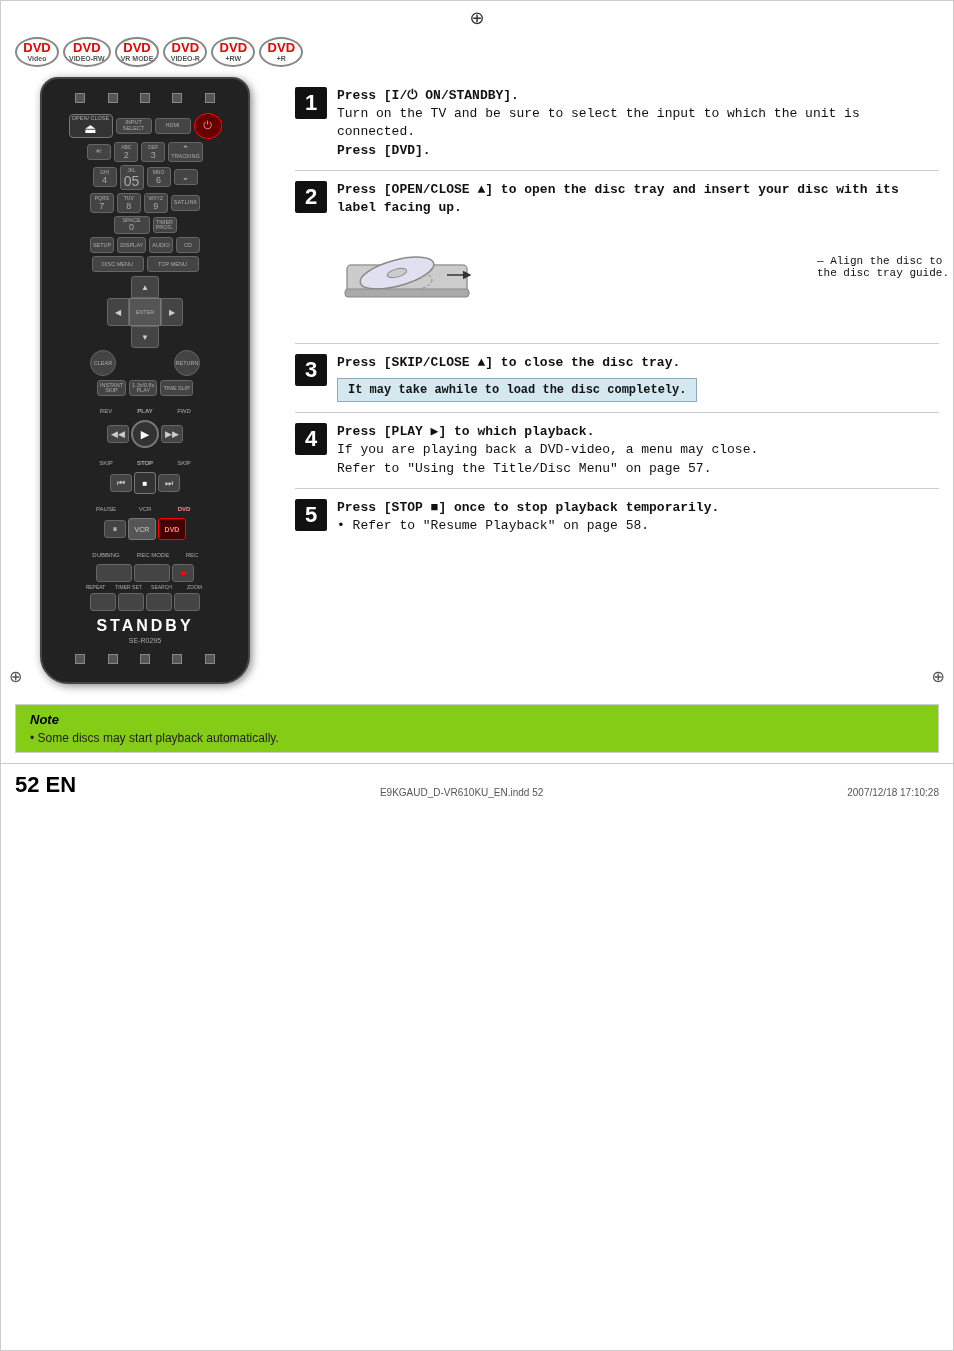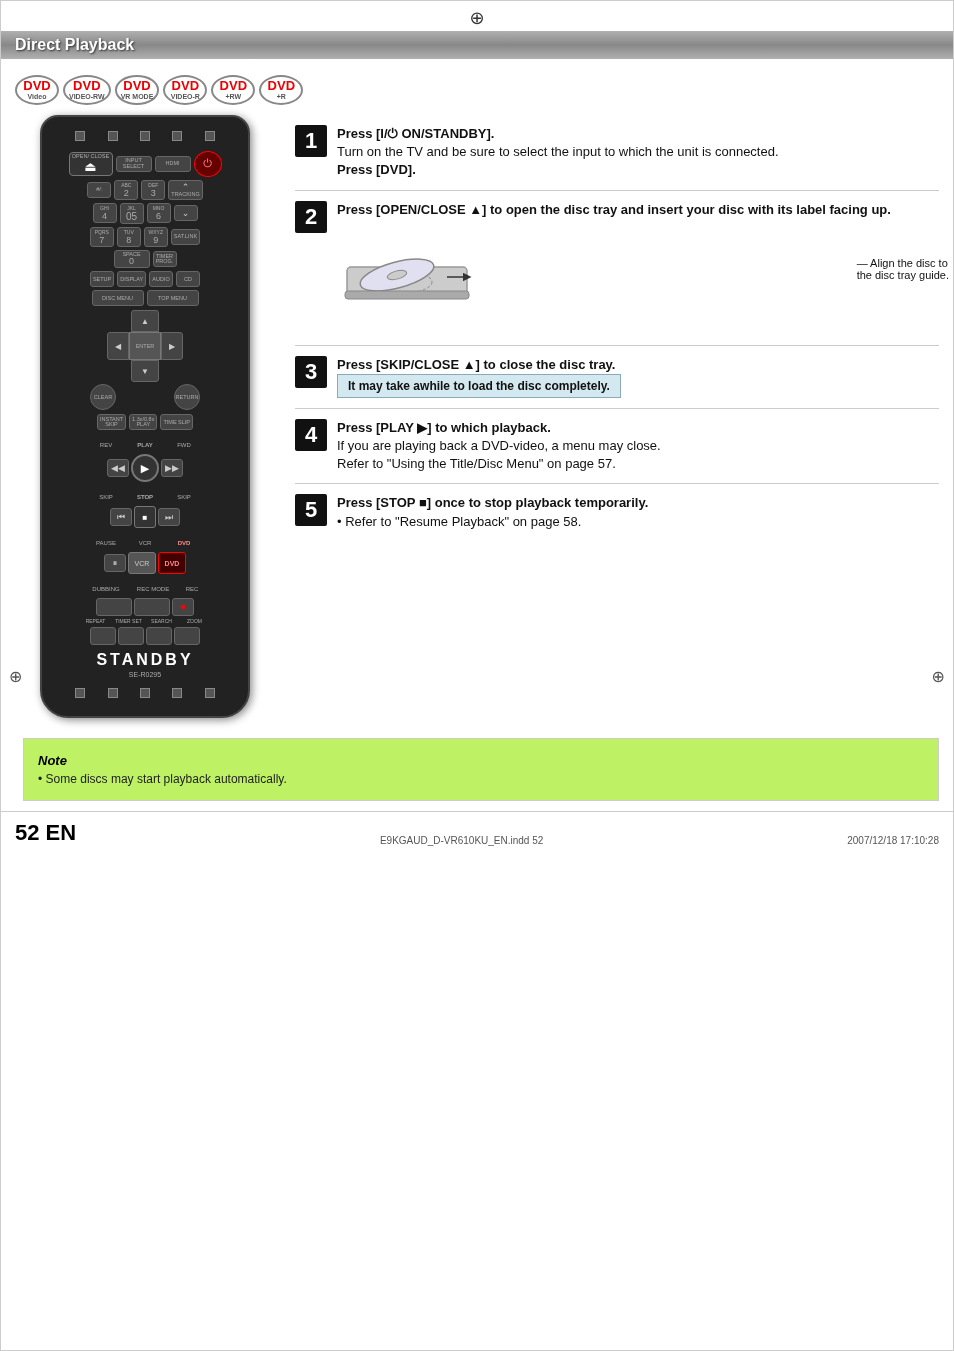--- a/index.html
+++ b/index.html
@@ -289,33 +289,35 @@
       font-weight: 900;
       display: flex;
       align-items: center;
       justify-content: center;
       flex-shrink: 0;
       border-radius: 2px;
     }
 
     .step-content {
       flex: 1;
+      font-family: Liberation Mono, monospace;
     }
     .step-content p {
       font-size: 13px;
       line-height: 1.4;
       color: #111;
     }
     .step-content p strong {
       font-size: 13px;
     }
     .step-note {
       background: #d4e8f0;
       border: 1px solid #8ab;
       padding: 4px 10px;
+      margin-top: 6px;
       font-size: 12px;
       font-weight: bold;
       color: #111;
       text-align: center;
       display: inline-block;
     }
 
     
     .disc-tray-area {
       margin: 8px 0;
@@ -330,24 +332,24 @@
       position: absolute;
       right: -10px;
       top: 30px;
       font-size: 11px;
       color: #111;
       white-space: nowrap;
     }
 
     
     .note-box {
-      background: #bef264;
+      background: #84cc16;
       border: 1px solid #ccc;
-      margin: 20px 14px 10px 22px;
-      padding: 14px 14px;
+      margin: 20px 14px 10px 14px;
+      padding: 7px 14px;
     }
     .note-box .note-title {
       font-style: italic;
       font-weight: bold;
       font-size: 13px;
       margin-bottom: 4px;
     }
     .note-box p {
       font-size: 12px;
       color: #222;
@@ -421,23 +423,20 @@
 <body>
 
 <div class="page-border">
 
   <div class="reg-mark-top">⊕</div>
 
   <div class="left-reg reg-mark">⊕</div>
   <div class="right-reg reg-mark">⊕</div>
 
 
-  <div class="section-header">
-    <span>Direct Playback</span>
-  </div>
 
   <div class="dvd-icons-row">
     <div class="dvd-badge">
       <span><span class="dvd-big">DVD</span><span class="sub">Video</span></span>
     </div>
     <div class="dvd-badge">
       <span><span class="dvd-big">DVD</span><span class="sub">VIDEO-RW</span></span>
     </div>
     <div class="dvd-badge">
       <span><span class="dvd-big">DVD</span><span class="sub">VR MODE</span></span>
@@ -501,21 +500,21 @@
           </div>
         </div>
 
         <div class="remote-row">
           <div class="rem-btn sm">
             <span class="rem-label-top">GHI</span>
             <span class="rem-label" style="font-size:9px;">4</span>
           </div>
           <div class="rem-btn sm">
             <span class="rem-label-top">JKL</span>
-            <span class="rem-label" style="font-size:10px;">05</span>
+            <span class="rem-label" style="font-size:14px;">05</span>
           </div>
           <div class="rem-btn sm">
             <span class="rem-label-top">MNO</span>
             <span class="rem-label" style="font-size:9px;">6</span>
           </div>
           <div class="rem-btn sm">
             <span style="font-size:9px;color:#ccc;">⌄</span>
           </div>
         </div>
 

